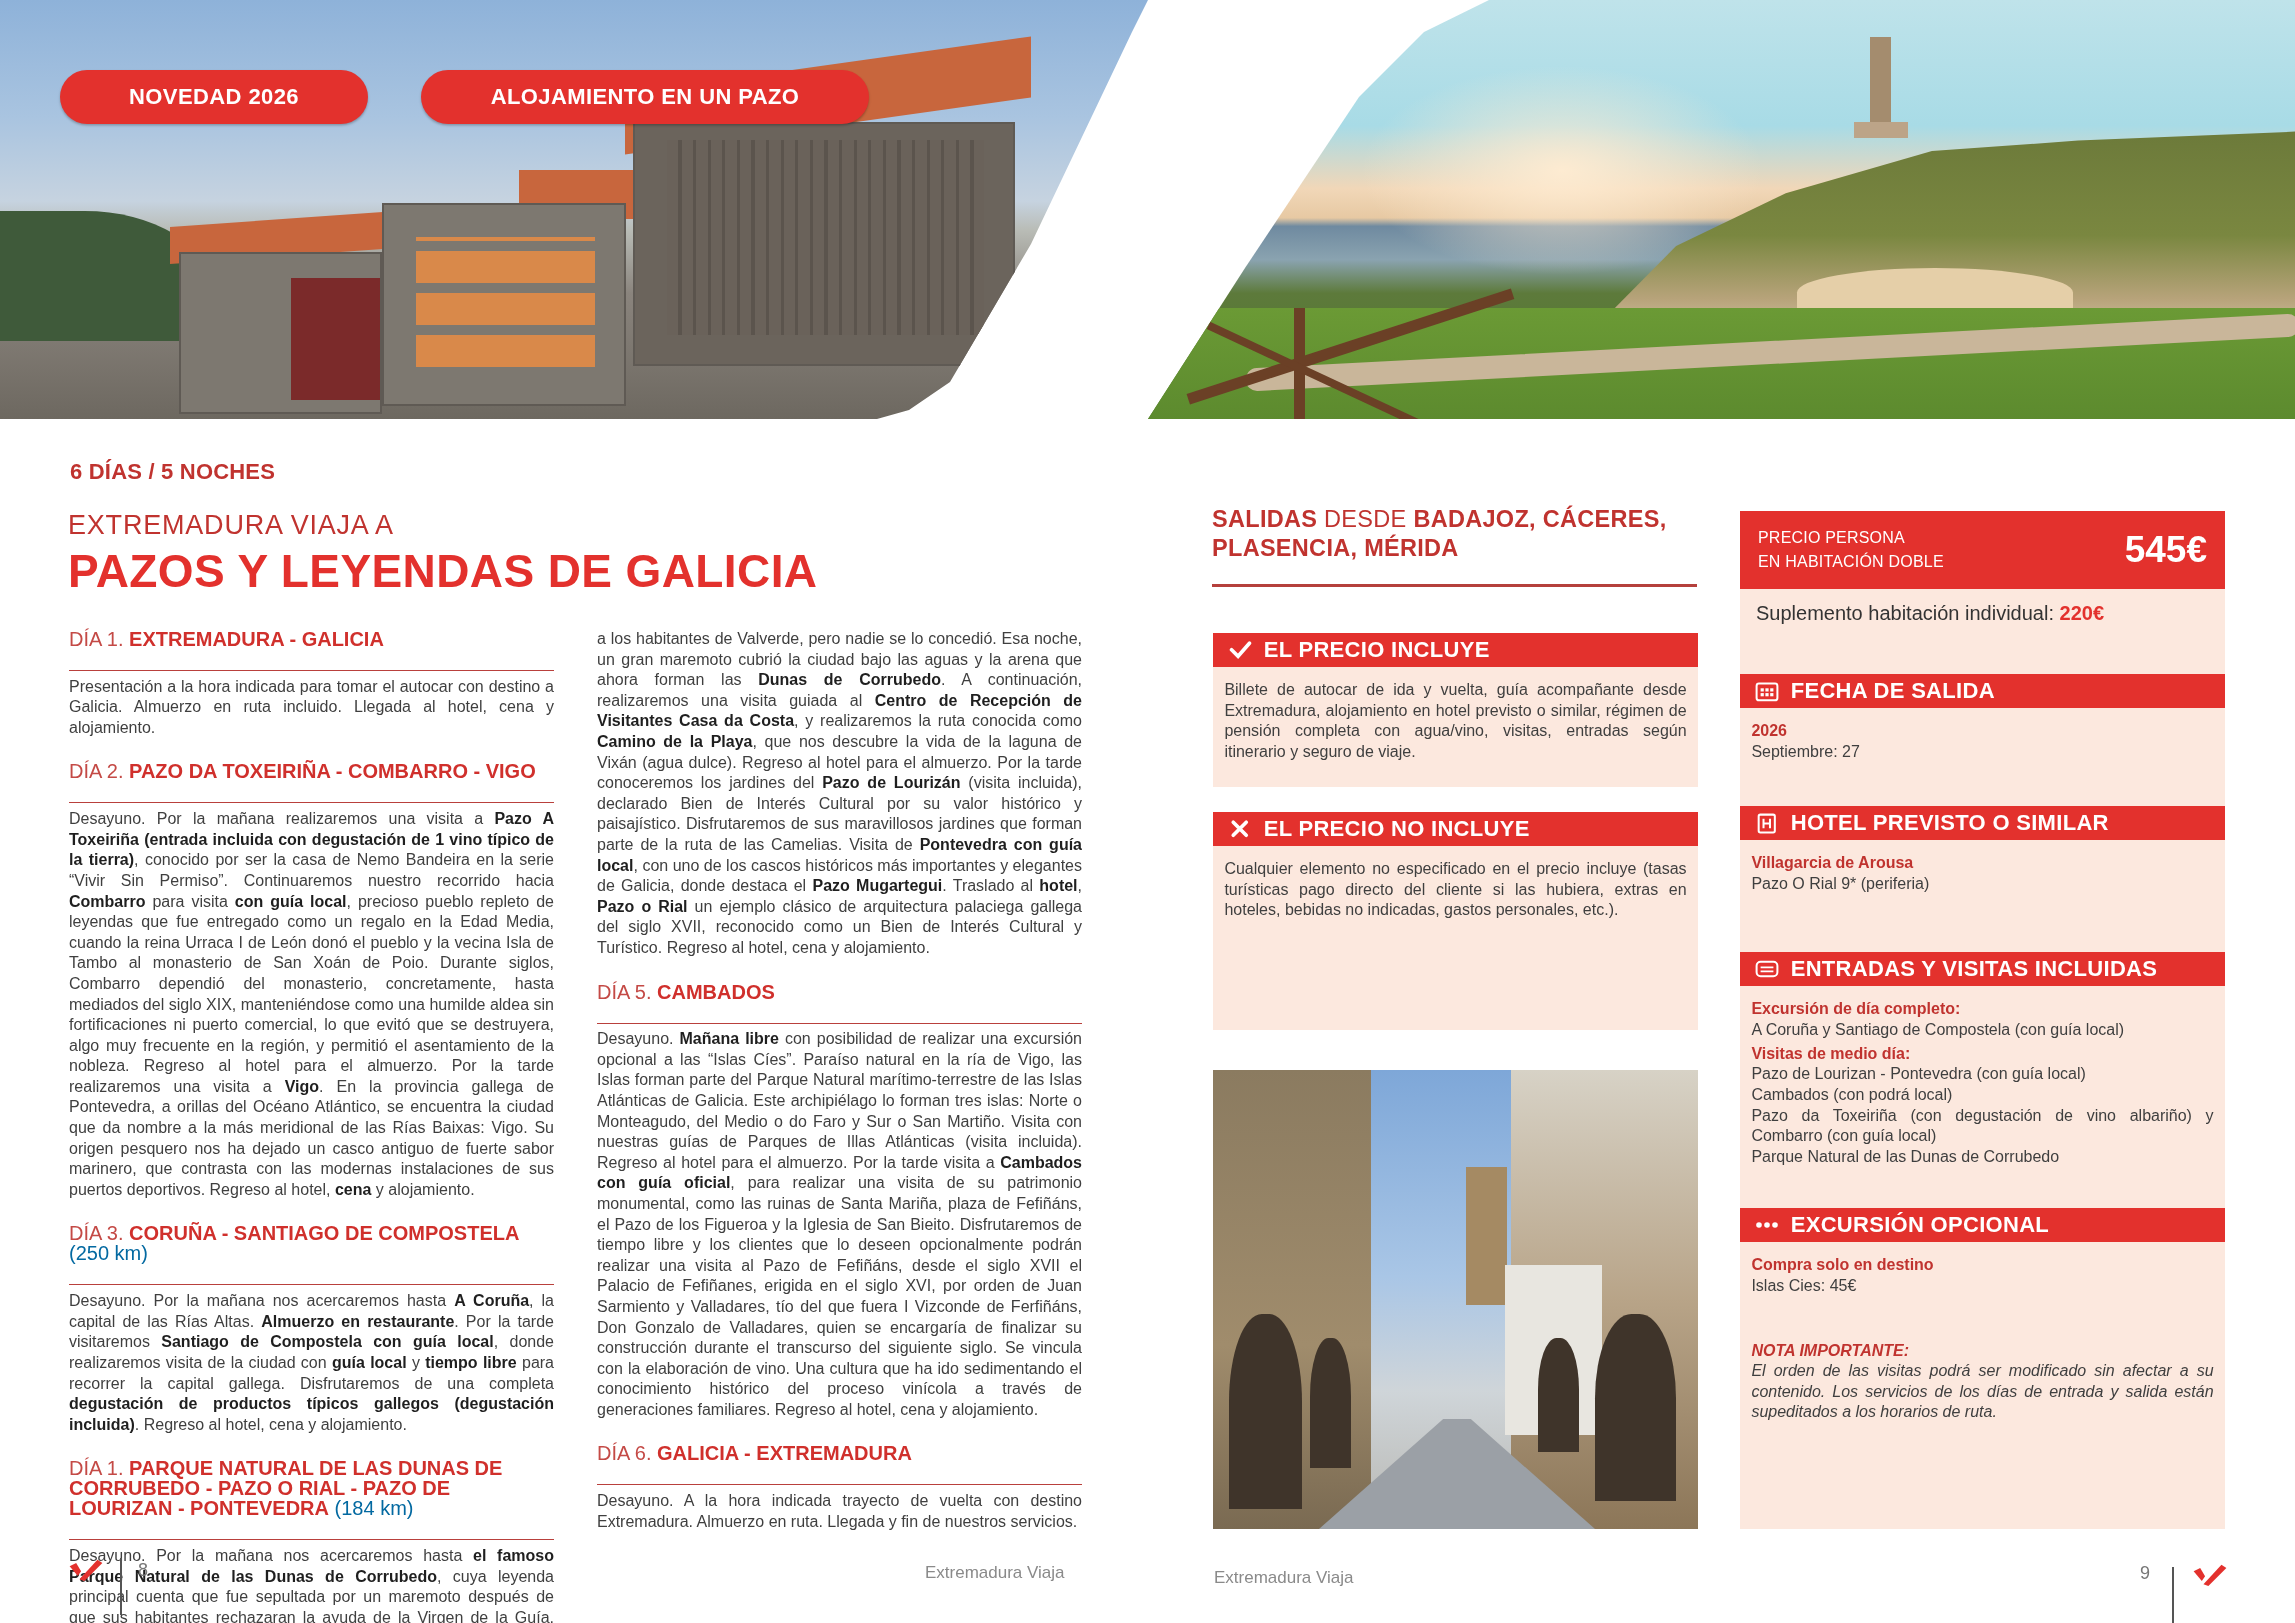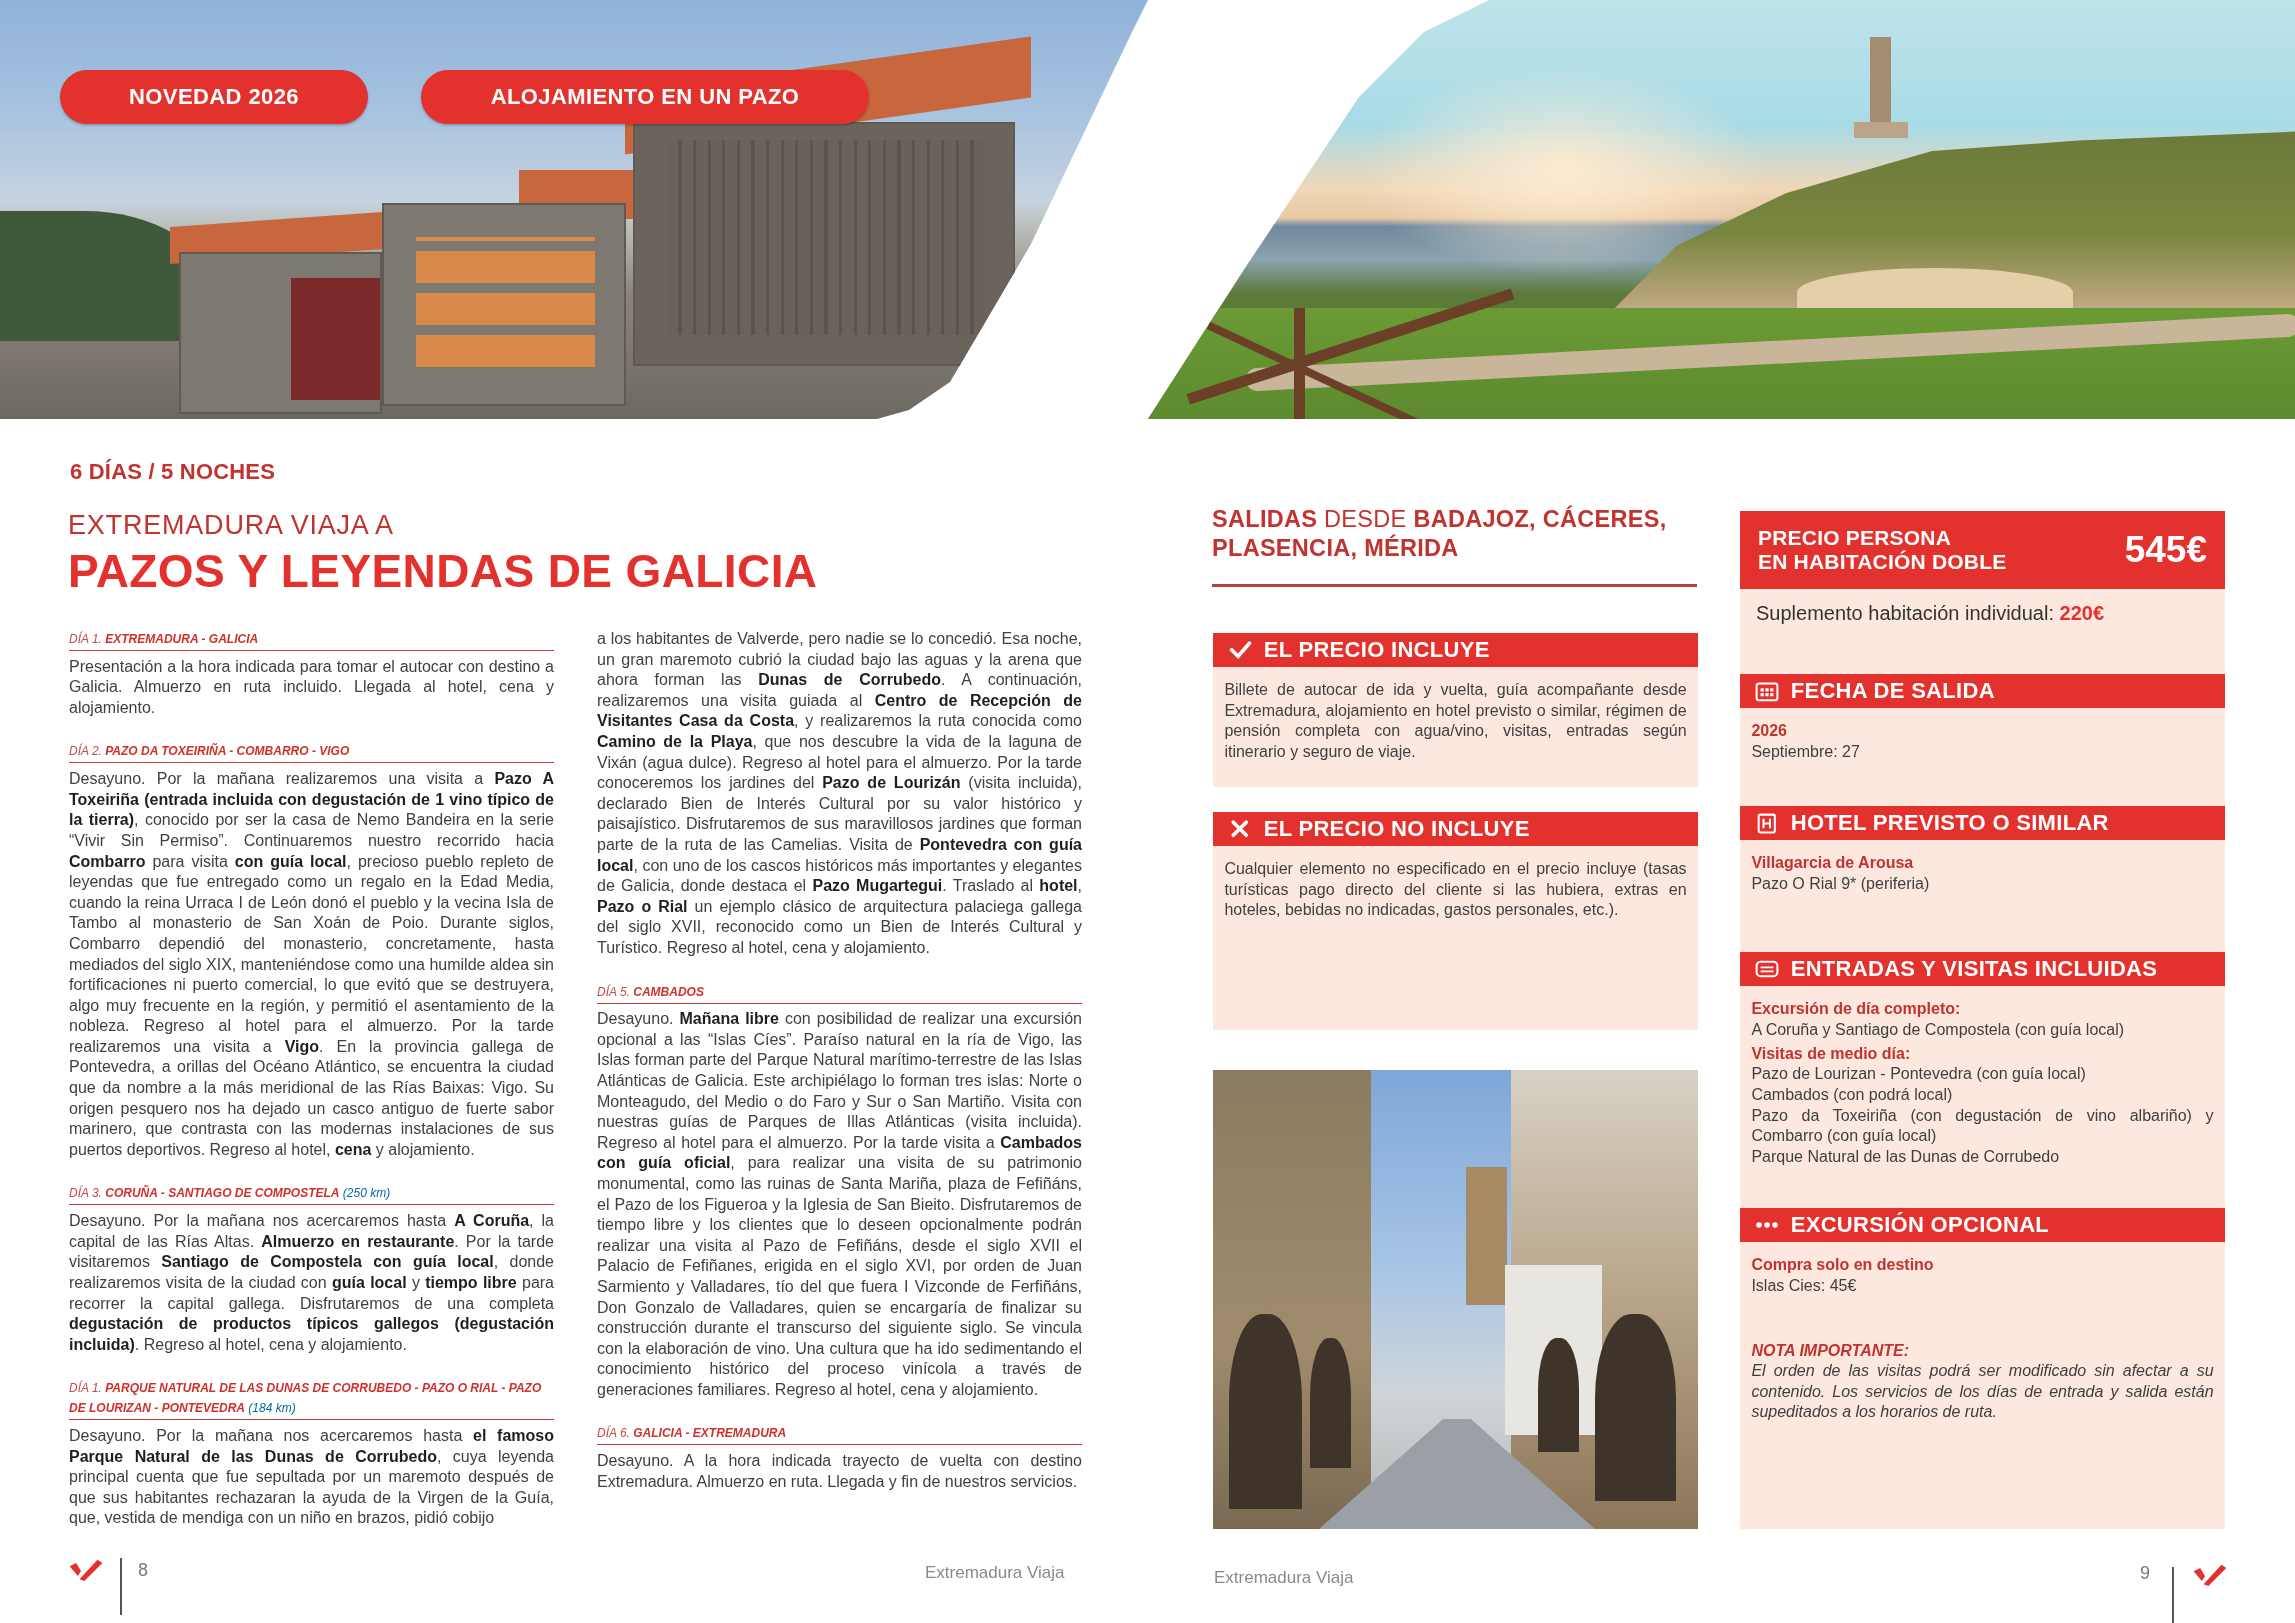--- a/index.html
+++ b/index.html
@@ -59,21 +59,21 @@
   
   .duration { position:absolute; left:70px; top:459px; font-size:22px; font-weight:700; color:#c0332f; letter-spacing:0.2px; }
   .kicker { position:absolute; left:68px; top:510px; font-size:27px; font-weight:400; color:#c0332f; letter-spacing:0.8px; }
   .title { position:absolute; left:68px; top:544px; font-size:46px; font-weight:700; color:#e3312d; letter-spacing:0.4px; }
 
   .col { position:absolute; top:629px; width:485px; font-size:16px; line-height:20.6px; color:#3f3f3f; text-align: justify; }
   .col-1 { left:69px; }
   .col-2 { left:597px; }
   .col b { color:#1f1f1f; }
 
-  .day-head { font-size:12px; color:#c0332f; padding-bottom:1px; border-bottom:1.6px solid #b9403c; margin-bottom:5.7px; text-align:left; line-height:20px;font-style:italic; }
+  .day-head { font-size:20px; color:#c0332f; padding-bottom:21px; border-bottom:1.6px solid #b9403c; margin-bottom:5.7px; text-align:left; line-height:20px; }
   .day-head .lbl { font-weight:400; color:#c44a46; }
   .day-head .route { font-weight:700; color:#d0302c; }
   .day-head .km { font-weight:400; color:#0369a1; }
   .day-body { margin-bottom:23px; }
 
   
   .logo-mark { position:absolute; width:36px; height:23px; }
   .footer-divider { position:absolute; width:1.6px; height:57px; background:#555; }
   .page-num { position:absolute; font-size:18px; color:#777; }
   .footer-brand { position:absolute; font-size:17px; color:#8a8a8a; }
@@ -86,21 +86,21 @@
   .box { position:absolute; background:#fce8de; }
   .box-head { height:34px; background:#e3312d; color:#ffffff; font-weight:700; font-size:22px; display:flex; align-items:center; padding-left:13px; letter-spacing:0.3px; }
   .box-head .ico { width:28px; margin-right:9.7px; display:flex; align-items:center; justify-content:center; }
   .box-body { padding:13px 11.4px 0 11.4px; font-size:16px; line-height:20.6px; color:#3f3f3f; }
   .justify { text-align: justify; }
   .sub { color:#c0332f; font-weight:700; }
   .note-title { color:#c0332f; font-weight:700; font-style:italic; }
   .note-body { font-style:italic; color:#3f3f3f; }
 
   .price-head { height:78px; background:#e3312d; display:flex; align-items:center; justify-content:space-between; padding:0 18px; color:#ffffff; }
-  .price-lbl { font-size:21px; font-weight:700; line-height:24px; letter-spacing:0.2px; }
+  .price-lbl { font-size:16px; font-weight:400; line-height:24px; letter-spacing:0.2px; }
   .price-val { font-size:37px; font-weight:700; }
   .supl { padding:13px 16px; font-size:20px; color:#333; }
   .supl b { color:#e3312d; }
 
   .photo-street {
     position:absolute; left:1213px; top:1070px; width:485px; height:459px; overflow:hidden;
     background: linear-gradient(180deg, #7ea7d8 0%, #a9c6e6 45%, #cfd5d9 70%, #b8b7b2 100%);
   }
   .bld-l { position:absolute; left:0; top:0; width:158px; height:459px; background: linear-gradient(180deg,#8b7b60 0%, #a08c6c 60%, #7a6a52 100%); }
   .bld-r { position:absolute; right:0; top:0; width:187px; height:459px; background: linear-gradient(180deg,#d7d2c6 0%, #b8a488 50%, #8c7658 100%); }

